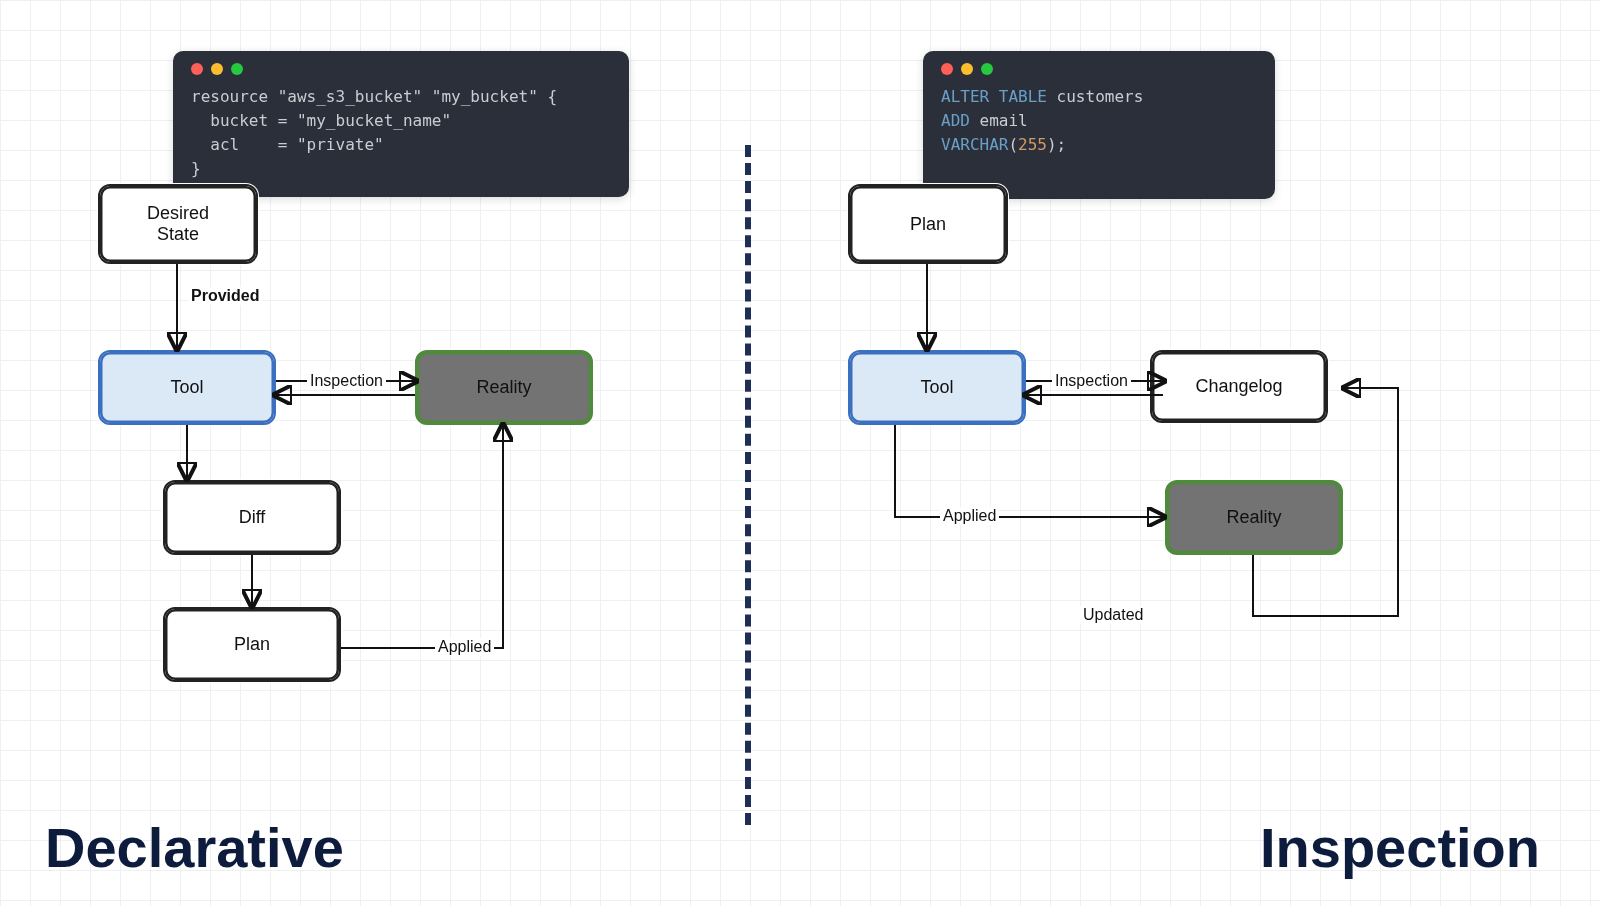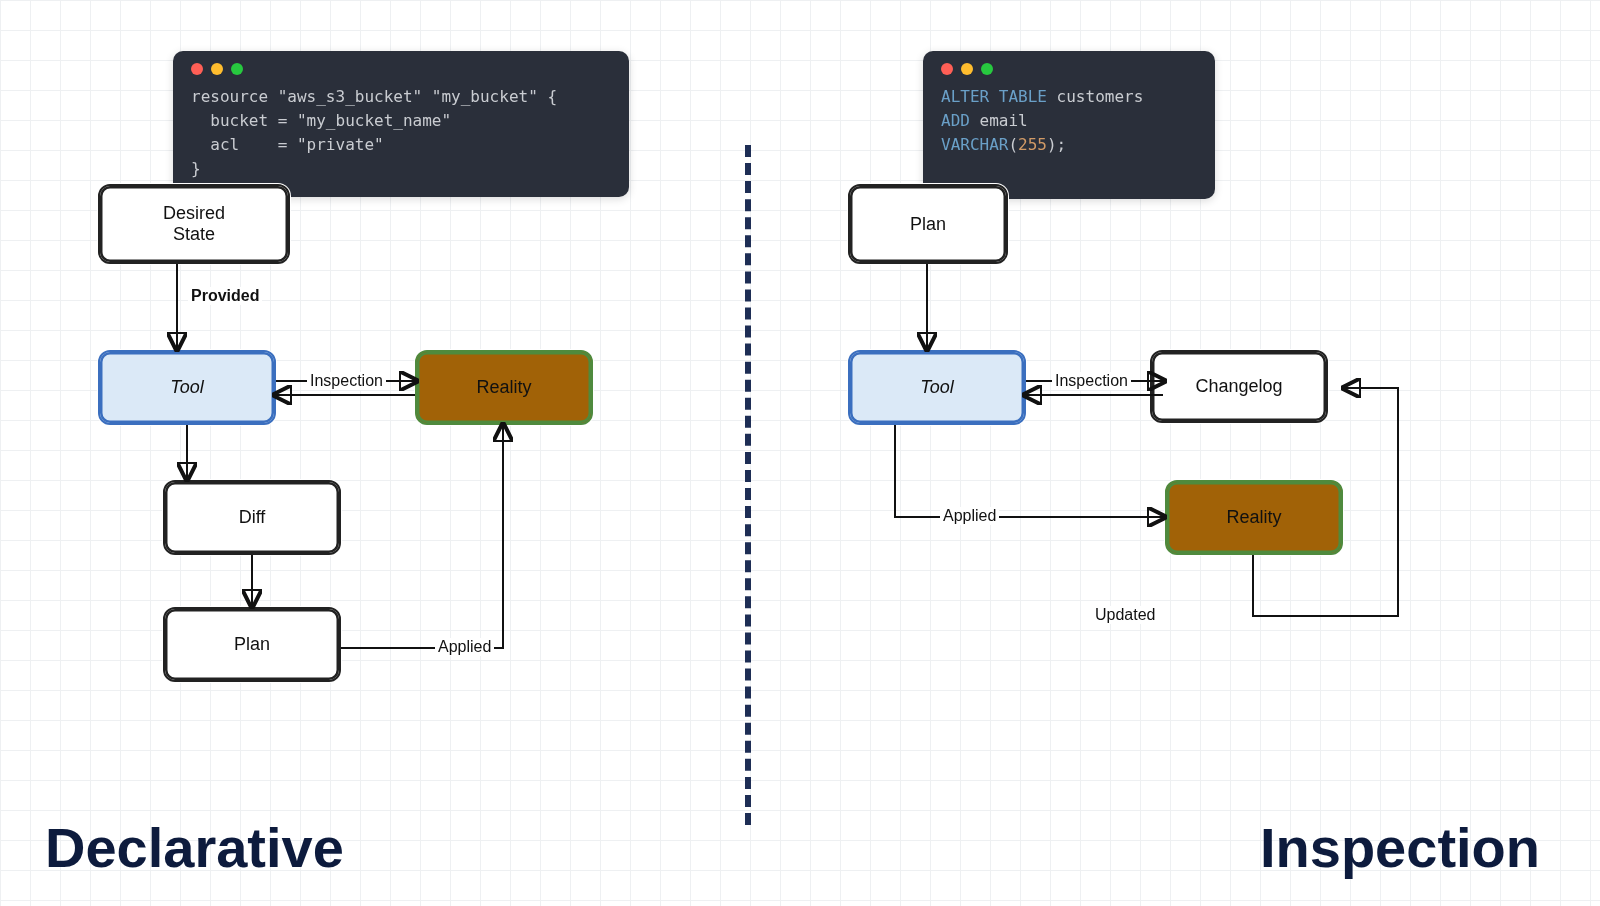--- a/index.html
+++ b/index.html
@@ -43,22 +43,22 @@
     background: #fff;
     display: flex;
     align-items: center;
     justify-content: center;
     font-size: 18px;
     color: #111;
     text-align: center;
     
     box-shadow: 0 0 0 1px #fff, 0 0 0 2.5px #222 inset;
   }
-  .node.tool { background: #dbe9f7; border-color: #3b6fbf; box-shadow: 0 0 0 1px #fff, 0 0 0 2.5px #3b6fbf inset; font-style: italic; }
-  .node.reality { background: #a16207; border-color: #4f8a3d; box-shadow: 0 0 0 1px #fff, 0 0 0 2.5px #4f8a3d inset; }
+  .node.tool { background: #dbe9f7; border-color: #3b6fbf; box-shadow: 0 0 0 1px #fff, 0 0 0 2.5px #3b6fbf inset; }
+  .node.reality { background: #737373; border-color: #4f8a3d; box-shadow: 0 0 0 1px #fff, 0 0 0 2.5px #4f8a3d inset; }
 
   
   .lbl {
     position: absolute;
     font-size: 16px;
     color: #111;
     background: #fff;
     padding: 0 3px;
   }
 
@@ -95,21 +95,21 @@
       <span class="dot red"></span>
       <span class="dot yellow"></span>
       <span class="dot green"></span>
     </div>
     <pre>resource "aws_s3_bucket" "my_bucket" {
   bucket = "my_bucket_name"
   acl    = "private"
 }</pre>
   </div>
 
-  <div class="node" style="left:98px; top:184px; width:192px; height:80px; line-height:1.15;">
+  <div class="node" style="left:98px; top:184px; width:160px; height:80px; line-height:1.15;">
     <div>
       <div>Desired</div>
       <div>State</div>
     </div>
   </div>
 
   <div class="node tool" style="left:98px; top:350px; width:178px; height:75px;">
     <span>Tool</span>
   </div>
 
@@ -118,21 +118,21 @@
   </div>
 
   <div class="node" style="left:163px; top:480px; width:178px; height:75px;text-align:center;">
     <span>Diff</span>
   </div>
 
   <div class="node" style="left:163px; top:607px; width:178px; height:75px;">
     <span>Plan</span>
   </div>
 
-  <div class="terminal" style="left:923px; top:51px; width:292px; height:148px;">
+  <div class="terminal" style="left:923px; top:51px; width:352px; height:148px;">
     <div class="dots">
       <span class="dot red"></span>
       <span class="dot yellow"></span>
       <span class="dot green"></span>
     </div>
     <pre><span class="kw">ALTER TABLE</span><span> customers</span>
 <span class="kw">ADD</span><span> email</span>
 <span class="kw">VARCHAR</span>(<span class="num">255</span><span>);</span></pre>
   </div>
 
@@ -184,15 +184,15 @@
 
     <path d="M1253 555 L1253 616 L1398 616 L1398 388 L1345 388" marker-end="url(#ah)"></path>
   </svg>
 
   <div class="lbl" style="left:188px; top:287px;font-weight:bold;">Provided</div>
   <div class="lbl" style="left:307px; top:372px;">Inspection</div>
   <div class="lbl" style="left:435px; top:638px;">Applied</div>
 
   <div class="lbl" style="left:1052px; top:372px;">Inspection</div>
   <div class="lbl" style="left:940px; top:507px;">Applied</div>
-  <div class="lbl" style="left:1080px; top:606px;margin-left:12px;">Updated</div>
+  <div class="lbl" style="left:1080px; top:606px;">Updated</div>
 
 </div>
 
 </body></html>

